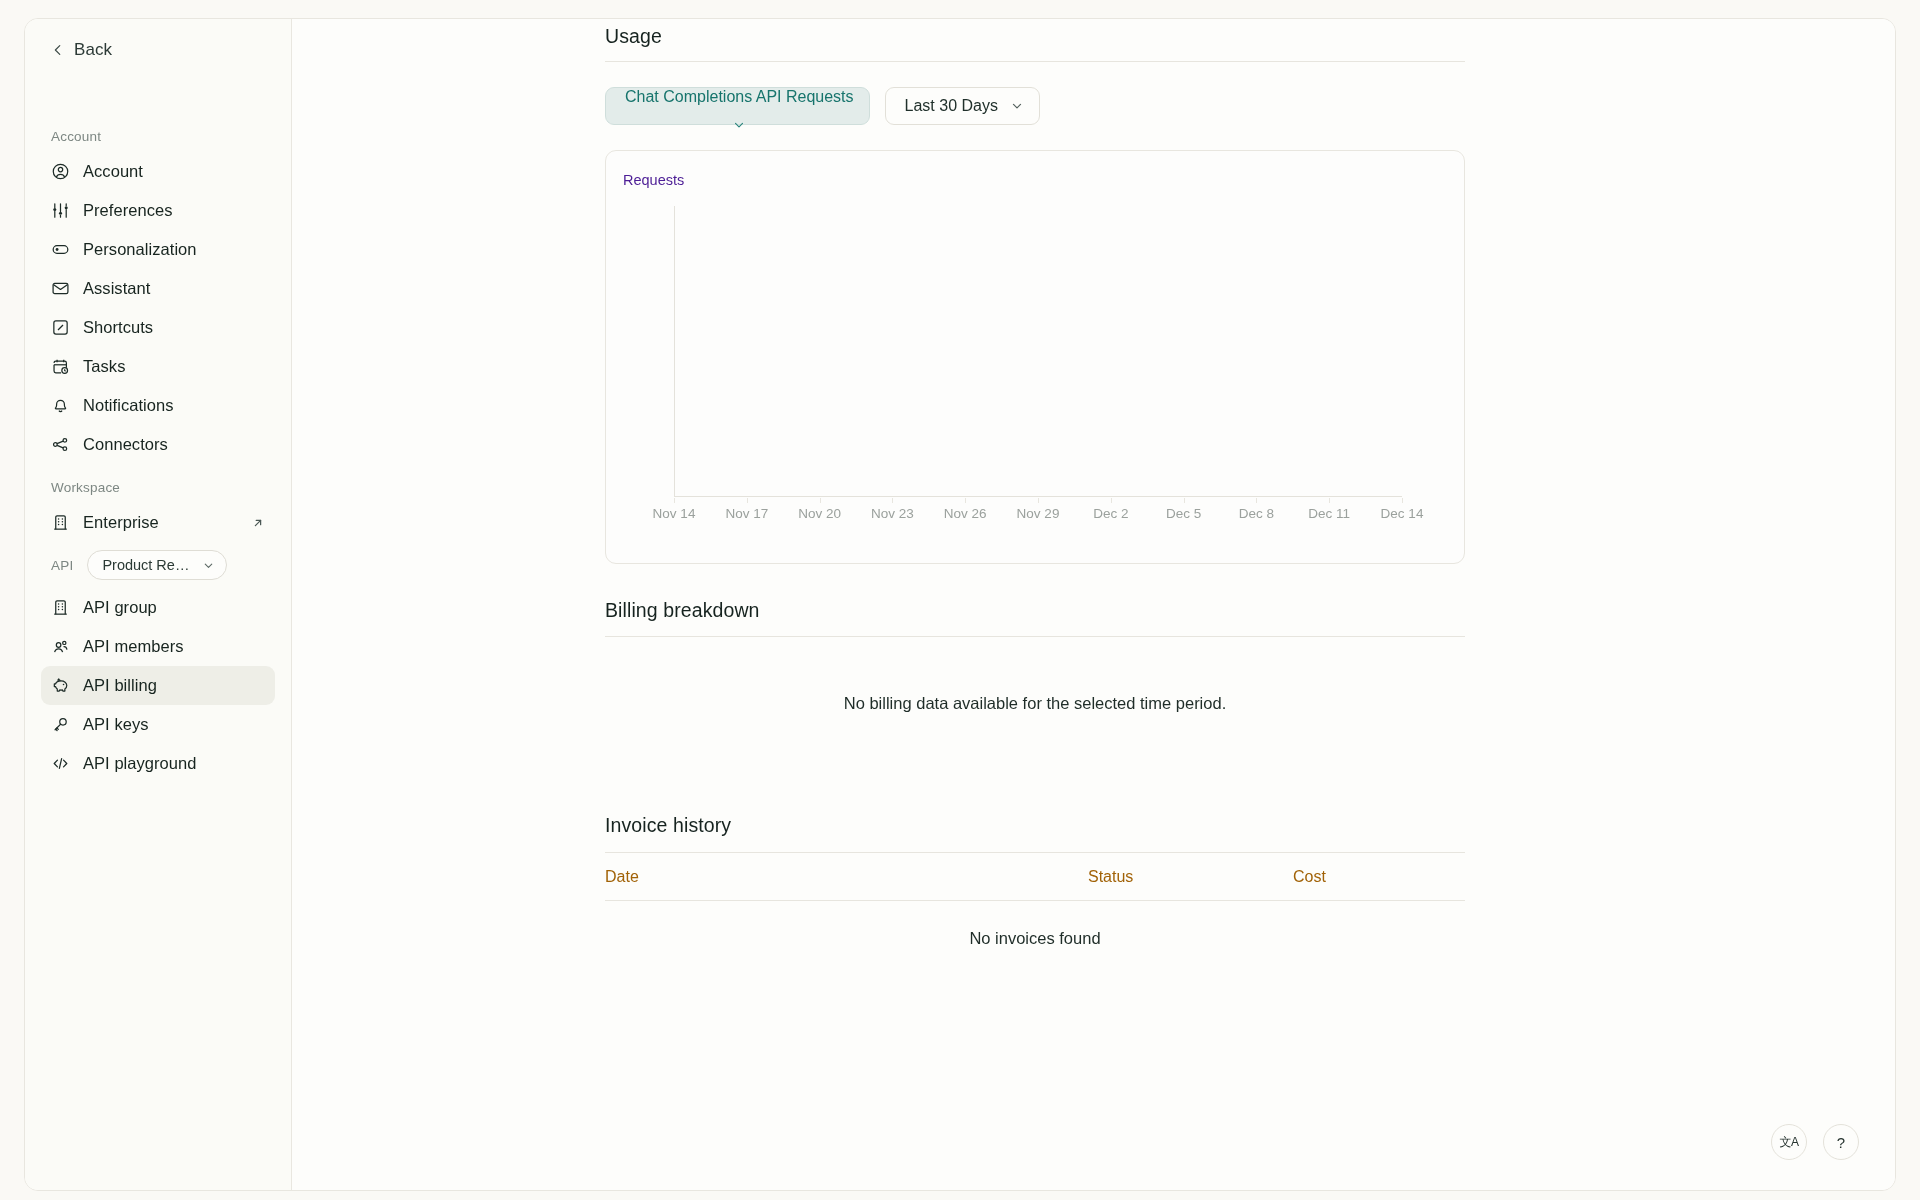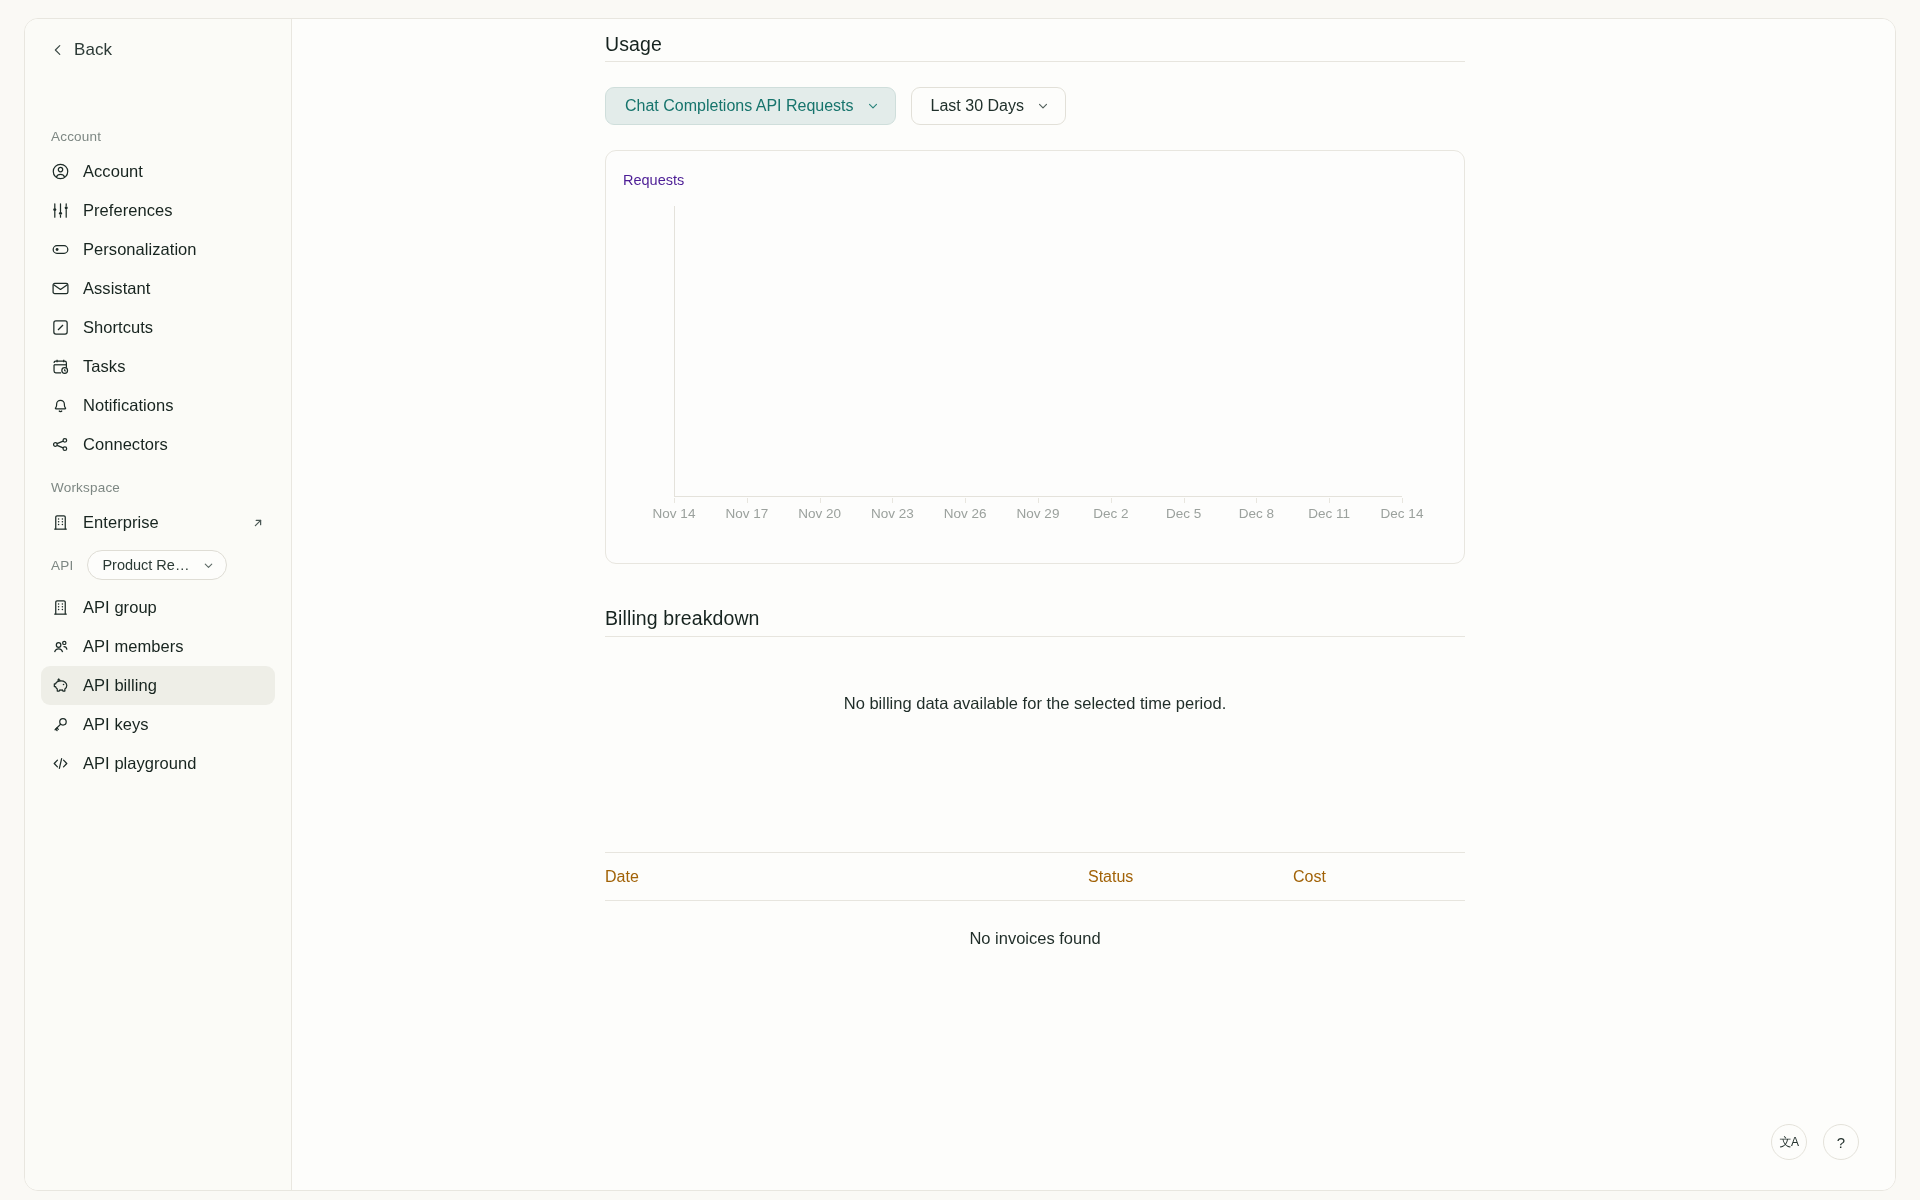--- a/index.html
+++ b/index.html
@@ -166,21 +166,20 @@
     left: 313px;
     top: 0;
     width: 860px;
   }
 
   .sec-title {
     font-size: 19.5px;
     color: #16231f;
     font-weight: 400;
     letter-spacing: .1px;
-    margin-top: 8px;
   }
 
   .rule {
     height: 1px;
     background: #e7e5de;
     width: 100%;
   }
 
   
   .filters { display: flex; gap: 15px; align-items: center; }
@@ -192,20 +191,21 @@
     padding: 0 15px 0 19px;
     border-radius: 9px;
     cursor: pointer;
     font-size: 16px;
     white-space: nowrap;
   }
   .pill.accent {
     background: #e3ecea;
     border: 1px solid #cfdedb;
     color: #16746c;
+    flex-direction: column;
   }
   .pill.plain {
     background: #fdfdfb;
     border: 1px solid #e2e0d8;
     color: #20302b;
   }
   .pill .cd { width: 14px; height: 14px; display:inline-flex; }
   .pill.accent .cd { color: #2d867e; }
   .pill.plain .cd { color: #55625e; }
 
@@ -591,20 +591,23 @@
         <div class="col" style="top:580px;">
           <div class="sec-title">Billing breakdown</div>
         </div>
         <div class="col" style="top:617px;">
           <div class="rule"></div>
         </div>
         <div class="col" style="top:675px;">
           <div class="empty-msg">No billing data available for the selected time period.</div>
         </div>
 
+        <div class="col" style="top:795px;">
+          <div class="sec-title">Invoice history</div>
+        </div>
         <div class="col" style="top:833px;">
           <div class="rule"></div>
           <div class="tbl-head">
             <div class="c1">Date</div>
             <div class="c2">Status</div>
             <div class="c3">Cost</div>
           </div>
         </div>
         <div class="col" style="top:910px;">
           <div class="empty-msg">No invoices found</div>

